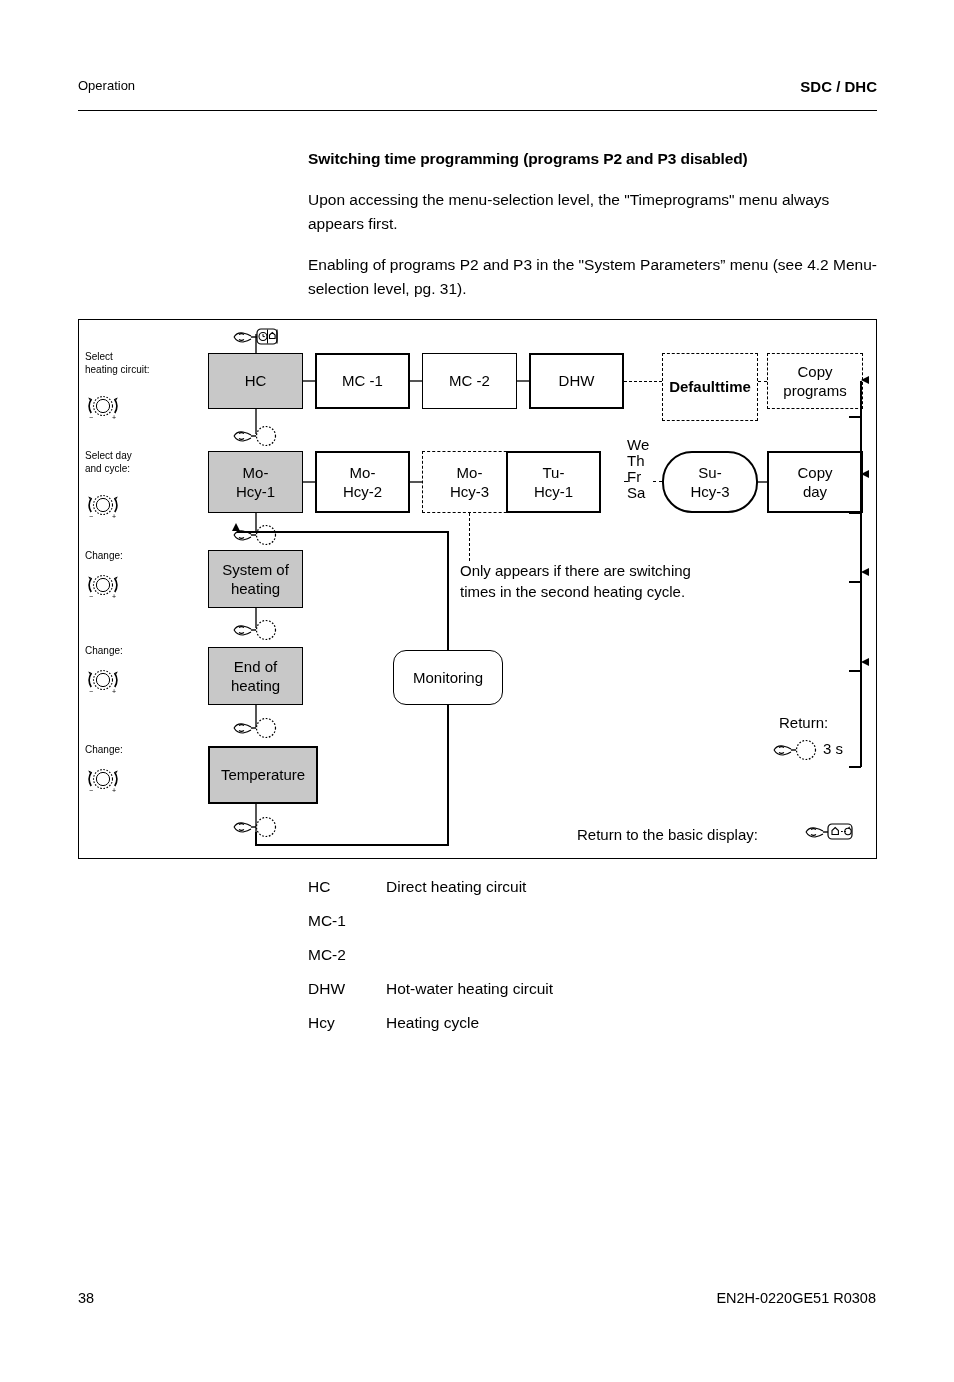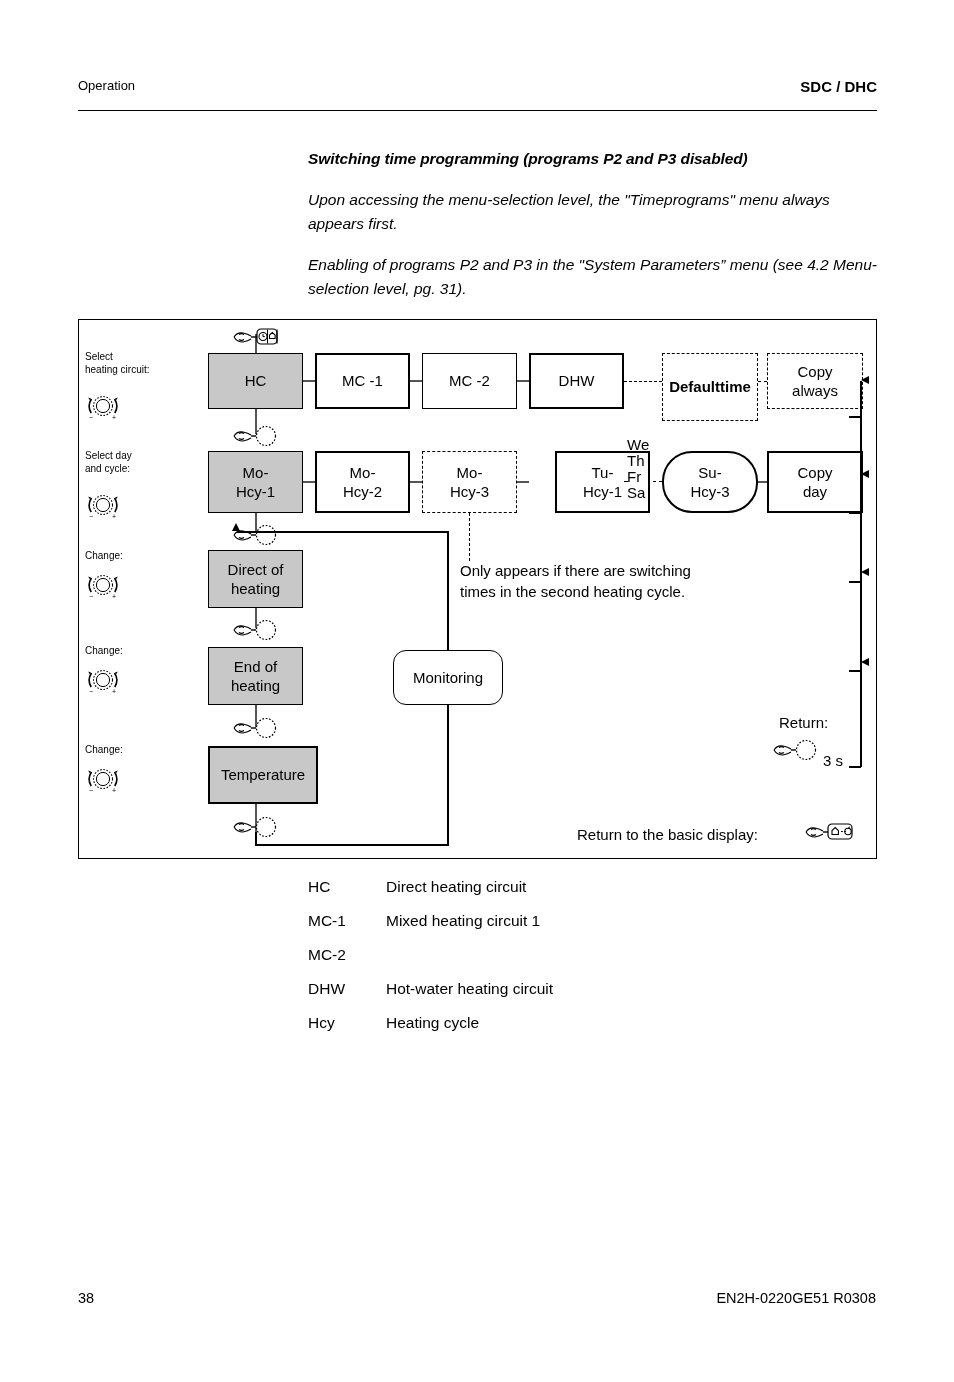--- a/index.html
+++ b/index.html
@@ -45,21 +45,20 @@
     height: 0;
     border-top: 1.6px solid #000;
   }
 
   
   .intro {
     position: absolute;
     left: 308px;
     top: 150px;
     width: 580px;
-    font-style: italic;
   }
   .intro h2 {
     margin: 0 0 20px 0;
     font-size: 15.5px;
     font-weight: bold;
     letter-spacing: -0.1px;
   }
   .intro p {
     margin: 0 0 18px 0;
     font-size: 15.5px;
@@ -316,21 +315,21 @@
     <span>DHW</span>
   </div>
   <div class="dashed-h" style="left:545px; top:61px; width:38px;"></div>
   <div class="box dashed" style="left:583px; top:33px; width:96px; height:68px; flex-direction:row;font-weight:bold;">
     <span>Default</span>
     <span>time</span>
   </div>
   <div class="dashed-h" style="left:679px; top:61px; width:9px;"></div>
   <div class="box dashed" style="left:688px; top:33px; width:96px; height:56px; flex-direction:column;">
     <span>Copy</span>
-    <span>always</span>
+    <span>programs</span>
   </div>
 
   <svg class="icon" style="left:152px; top:104px;" width="52" height="24" viewBox="0 0 52 24">
     <g stroke="#000" fill="none" stroke-width="1.1">
       <path d="M3 12 q3 -5 9 -4 q5 1 8 3"></path>
       <path d="M3 12 q3 5 9 5 q5 -1 8 -3"></path>
       <path d="M8 9.5 q2.5 -1.8 5 0"></path>
       <path d="M8 14.5 q2.5 1.8 5 0"></path>
       <path d="M20 12 h5" stroke-width="1.4"></path>
     </g>
@@ -345,21 +344,21 @@
   <div class="box thick" style="left:236px; top:131px; width:95px; height:62px;flex-direction:column;">
     <span>Mo-</span>
     <span>Hcy-2</span>
   </div>
   <div class="line hline" style="left:331px; top:161px; width:12px;"></div>
   <div class="box dashed" style="left:343px; top:131px; width:95px; height:62px;flex-direction:column;">
     <span>Mo-</span>
     <span>Hcy-3</span>
   </div>
   <div class="line hline" style="left:438px; top:161px; width:12px;"></div>
-  <div class="box thick" style="left:476px; top:131px; width:95px; height:62px;flex-direction:column;">
+  <div class="box thick" style="left:427px; top:131px; width:95px; height:62px;flex-direction:column;">
     <span>Tu-</span>
     <span>Hcy-1</span>
   </div>
 
   <div class="weekdays" style="left:548px; top:117px;">
     <div>We</div>
     <div>Th</div>
     <div>Fr</div>
     <div>Sa</div>
   </div>
@@ -387,21 +386,21 @@
       <path d="M3 12 q3 -5 9 -4 q5 1 8 3"></path>
       <path d="M3 12 q3 5 9 5 q5 -1 8 -3"></path>
       <path d="M8 9.5 q2.5 -1.8 5 0"></path>
       <path d="M8 14.5 q2.5 1.8 5 0"></path>
       <path d="M20 12 h5" stroke-width="1.4"></path>
     </g>
     <circle cx="35" cy="12" r="9.5" fill="#fff" stroke="#000" stroke-width="1.2" stroke-dasharray="1.7 1.7"></circle>
   </svg>
 
   <div class="box shaded" style="left:129px; top:230px; width:95px; height:58px;flex-direction:column;">
-    <span>Direct of</span>
+    <span>System of</span>
     <span>heating</span>
   </div>
 
   <svg class="icon" style="left:152px; top:298px;" width="52" height="24" viewBox="0 0 52 24">
     <g stroke="#000" fill="none" stroke-width="1.1">
       <path d="M3 12 q3 -5 9 -4 q5 1 8 3"></path>
       <path d="M3 12 q3 5 9 5 q5 -1 8 -3"></path>
       <path d="M8 9.5 q2.5 -1.8 5 0"></path>
       <path d="M8 14.5 q2.5 1.8 5 0"></path>
       <path d="M20 12 h5" stroke-width="1.4"></path>
@@ -476,21 +475,21 @@
   <svg class="icon" style="left:692px; top:418px;" width="52" height="24" viewBox="0 0 52 24">
     <g stroke="#000" fill="none" stroke-width="1.1">
       <path d="M3 12 q3 -5 9 -4 q5 1 8 3"></path>
       <path d="M3 12 q3 5 9 5 q5 -1 8 -3"></path>
       <path d="M8 9.5 q2.5 -1.8 5 0"></path>
       <path d="M8 14.5 q2.5 1.8 5 0"></path>
       <path d="M20 12 h5" stroke-width="1.4"></path>
     </g>
     <circle cx="35" cy="12" r="9.5" fill="#fff" stroke="#000" stroke-width="1.2" stroke-dasharray="1.7 1.7"></circle>
   </svg>
-  <div class="note" style="left:744px; top:418px;margin-top:12px;">3 s</div>
+  <div class="note" style="left:744px; top:418px;">3 s</div>
 
   <div class="note" style="left:498px; top:504px;">Return to the basic display:</div>
   <svg class="icon" style="left:724px; top:500px;" width="58" height="24" viewBox="0 0 58 24">
     <g stroke="#000" fill="none" stroke-width="1.1">
       <path d="M3 12 q3 -5 9 -4 q5 1 8 3"></path>
       <path d="M3 12 q3 5 9 5 q5 -1 8 -3"></path>
       <path d="M8 9.5 q2.5 -1.8 5 0"></path>
       <path d="M8 14.5 q2.5 1.8 5 0"></path>
       <path d="M20 12 h5" stroke-width="1.4"></path>
     </g>
@@ -503,21 +502,20 @@
 
 </div>
 
 <div class="glossary">
   <div class="gl-row">
     <div class="gl-key">HC</div>
     <div class="gl-val">Direct heating circuit</div>
   </div>
   <div class="gl-row">
     <div class="gl-key">MC-1</div>
-    <div class="gl-val">Mixed heating circuit 1</div>
   </div>
   <div class="gl-row">
     <div class="gl-key">MC-2</div>
   </div>
   <div class="gl-row">
     <div class="gl-key">DHW</div>
     <div class="gl-val">Hot-water heating circuit</div>
   </div>
   <div class="gl-row">
     <div class="gl-key">Hcy</div>

